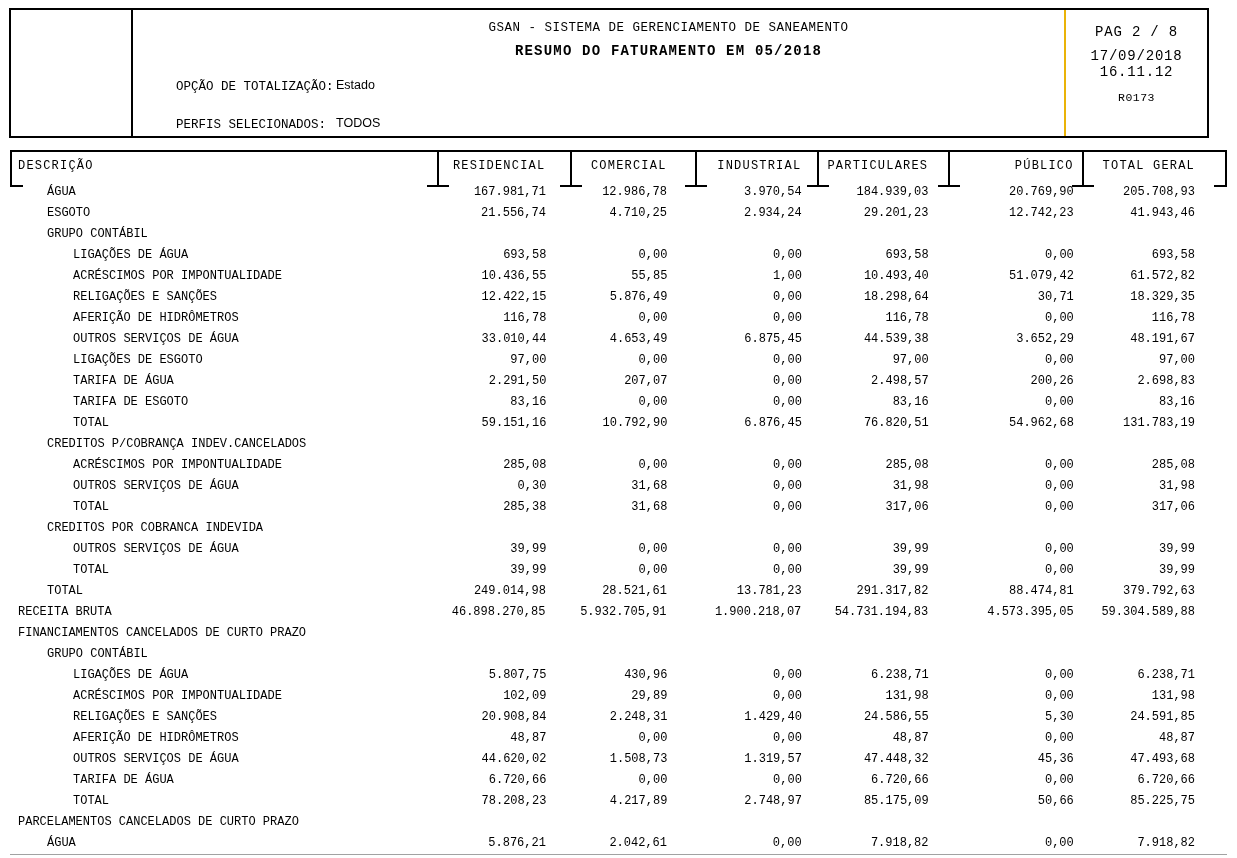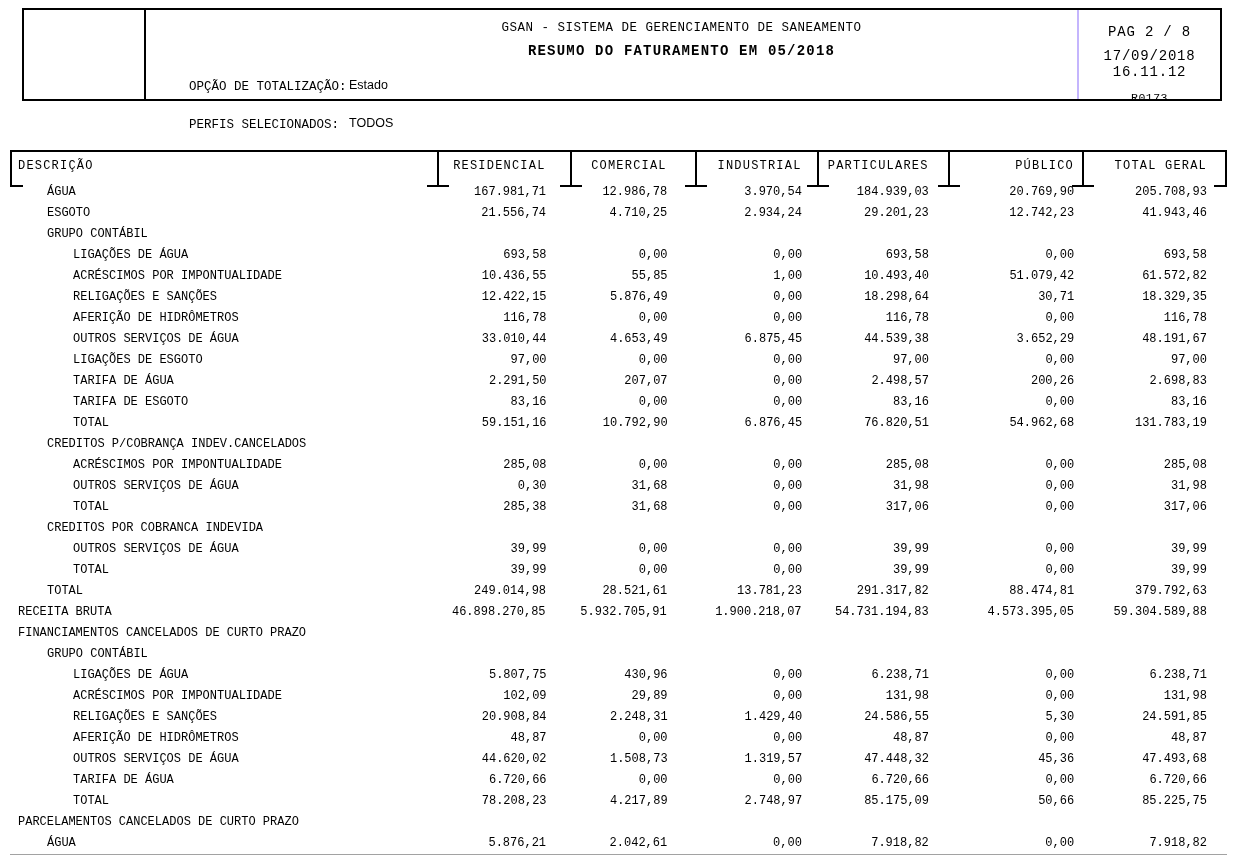--- a/index.html
+++ b/index.html
@@ -4,58 +4,58 @@
 <style>
   * { margin:0; padding:0; box-sizing:border-box; }
   html,body { background:#ffffff; }
   body {
     width:1237px; height:858px; position:relative; overflow:hidden;
     font-family:"Liberation Mono","DejaVu Sans Mono",monospace;
     color:#000;
   }
   
   .hbox {
-    position:absolute; left:22px; top:8px; width:1200px; height:93px;
+    position:absolute; left:9px; top:8px; width:1200px; height:130px;
     border:2px solid #000; display:flex;
   }
   .logo { width:122px; border-right:2px solid #000; }
   .mid  { flex:1; position:relative; }
   .t1 { margin-top:11px; padding-left:140px; text-align:center;
         font-size:12.5px; letter-spacing:0.5px; white-space:nowrap; }
   .t2 { margin-top:8px; padding-left:140px; text-align:center;
         font-size:14px; font-weight:bold; letter-spacing:1.2px; white-space:nowrap; }
   .optrow { position:absolute; left:43px; font-size:12.5px; white-space:nowrap; }
   .o1 { top:70px; }
   .o2 { top:108px; }
   .optrow .lab { display:inline-block; }
   .optrow .val {
     font-family:"Liberation Sans","DejaVu Sans",sans-serif;
     font-size:12.5px; position:absolute; left:160px; top:-2px;
   }
-  .info { width:143px; border-left:2px solid #c4b5fd; text-align:center;
+  .info { width:143px; border-left:2px solid #eab308; text-align:center;
           font-size:14px; letter-spacing:0.8px; }
   .info .pag  { margin-top:14px; }
   .info .dt   { margin-top:8px; }
   .info .tm   { }
   .info .code { margin-top:11px; font-size:11.5px; letter-spacing:0.5px; }
 
   
   .table { position:absolute; left:10px; top:150px; width:1217px;
            border-top:2px solid #000; font-size:12px; }
   .thead { display:flex; position:relative; height:30px; }
   .hdr { line-height:29px; letter-spacing:1.2px; white-space:nowrap; }
   .cell { white-space:nowrap; overflow:visible; }
   .desc { width:427px; padding-left:8px; }
   .num  { text-align:right; }
   .c1 { width:133px; padding-right:7px; }
   .c2 { width:125px; padding-right:7px; }
   .c3 { width:139px; padding-right:7px; }
   .c4 { width:131px; padding-right:7px; }
   .c5 { width:155px; padding-right:12px; }
-  .c6 { width:145px; padding-right:20px; }
+  .c6 { width:145px; padding-right:32px; }
 
   .vsep { position:absolute; top:0; width:2px; height:35px; background:#000; }
   .vsep::after { content:""; position:absolute; bottom:0; left:-10px;
                  width:22px; height:2px; background:#000; }
   .vsep.first::after { left:0;   width:13px; }
   .vsep.last::after  { left:-11px; width:13px; }
   .s0{left:0} .s1{left:427px} .s2{left:560px} .s3{left:685px}
   .s4{left:807px} .s5{left:938px} .s6{left:1072px} .s7{left:1215px}
 
   .trow { display:flex; height:21px; line-height:21px; }

